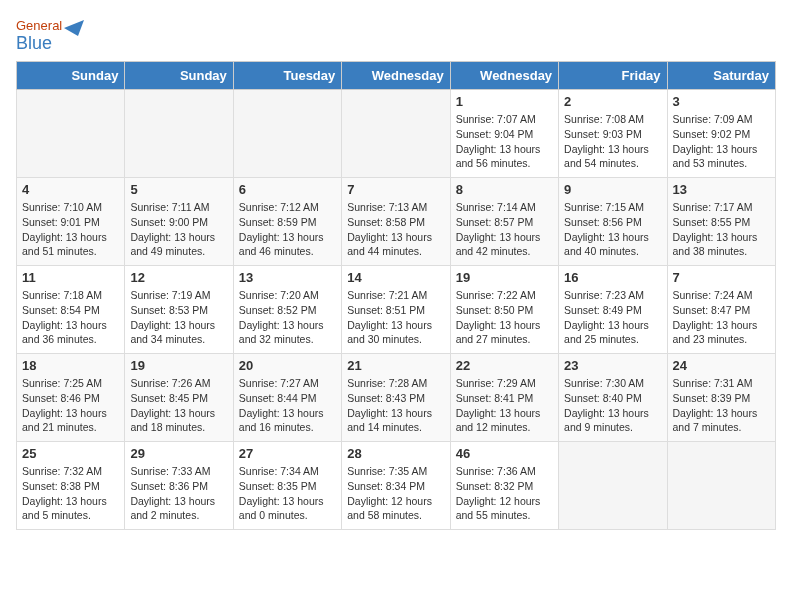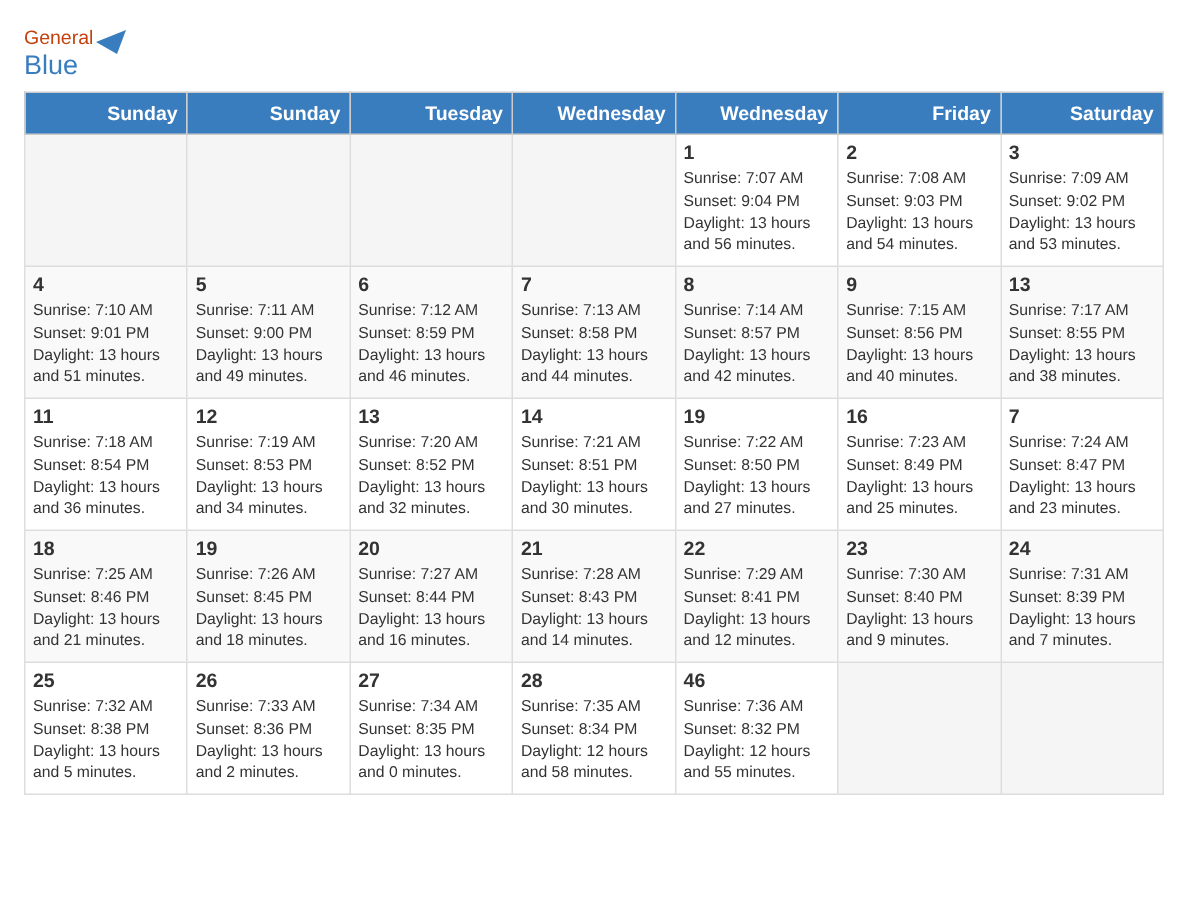--- a/index.html
+++ b/index.html
@@ -214,21 +214,21 @@
           <div class="day-number">24</div>
           <div class="day-info">Sunrise: 7:31 AM<br>Sunset: 8:39 PM<br>Daylight: 13 hours<br>and 7 minutes.</div>
         </td>
       </tr>
       <tr>
         <td>
           <div class="day-number">25</div>
           <div class="day-info">Sunrise: 7:32 AM<br>Sunset: 8:38 PM<br>Daylight: 13 hours<br>and 5 minutes.</div>
         </td>
         <td>
-          <div class="day-number">26</div>
+          <div class="day-number">29</div>
           <div class="day-info">Sunrise: 7:33 AM<br>Sunset: 8:36 PM<br>Daylight: 13 hours<br>and 2 minutes.</div>
         </td>
         <td>
           <div class="day-number">27</div>
           <div class="day-info">Sunrise: 7:34 AM<br>Sunset: 8:35 PM<br>Daylight: 13 hours<br>and 0 minutes.</div>
         </td>
         <td>
           <div class="day-number">28</div>
           <div class="day-info">Sunrise: 7:35 AM<br>Sunset: 8:34 PM<br>Daylight: 12 hours<br>and 58 minutes.</div>
         </td>

